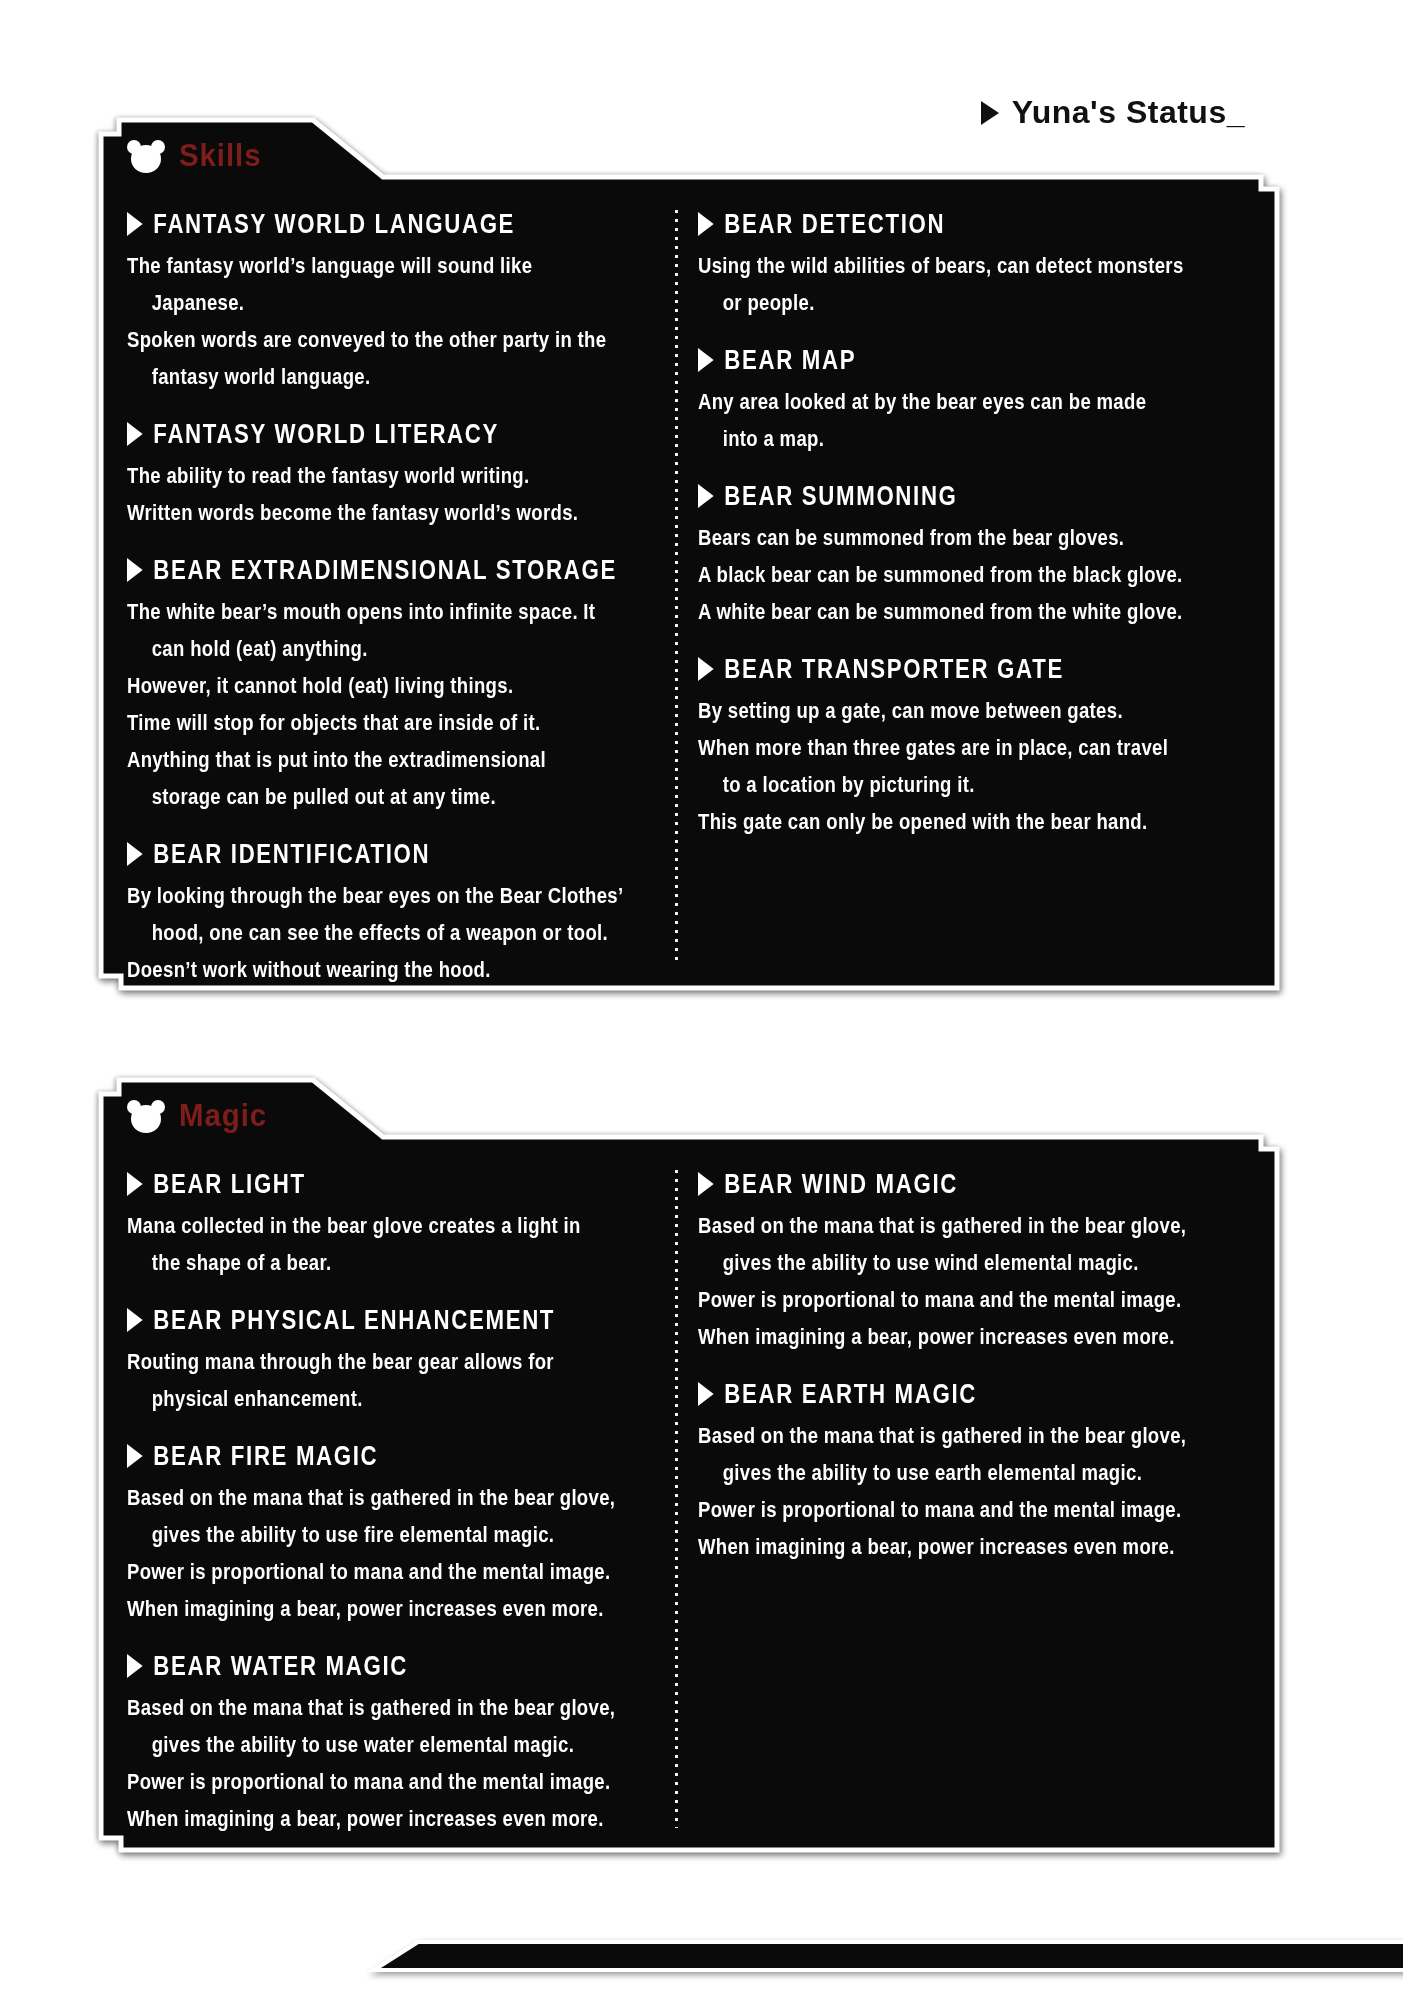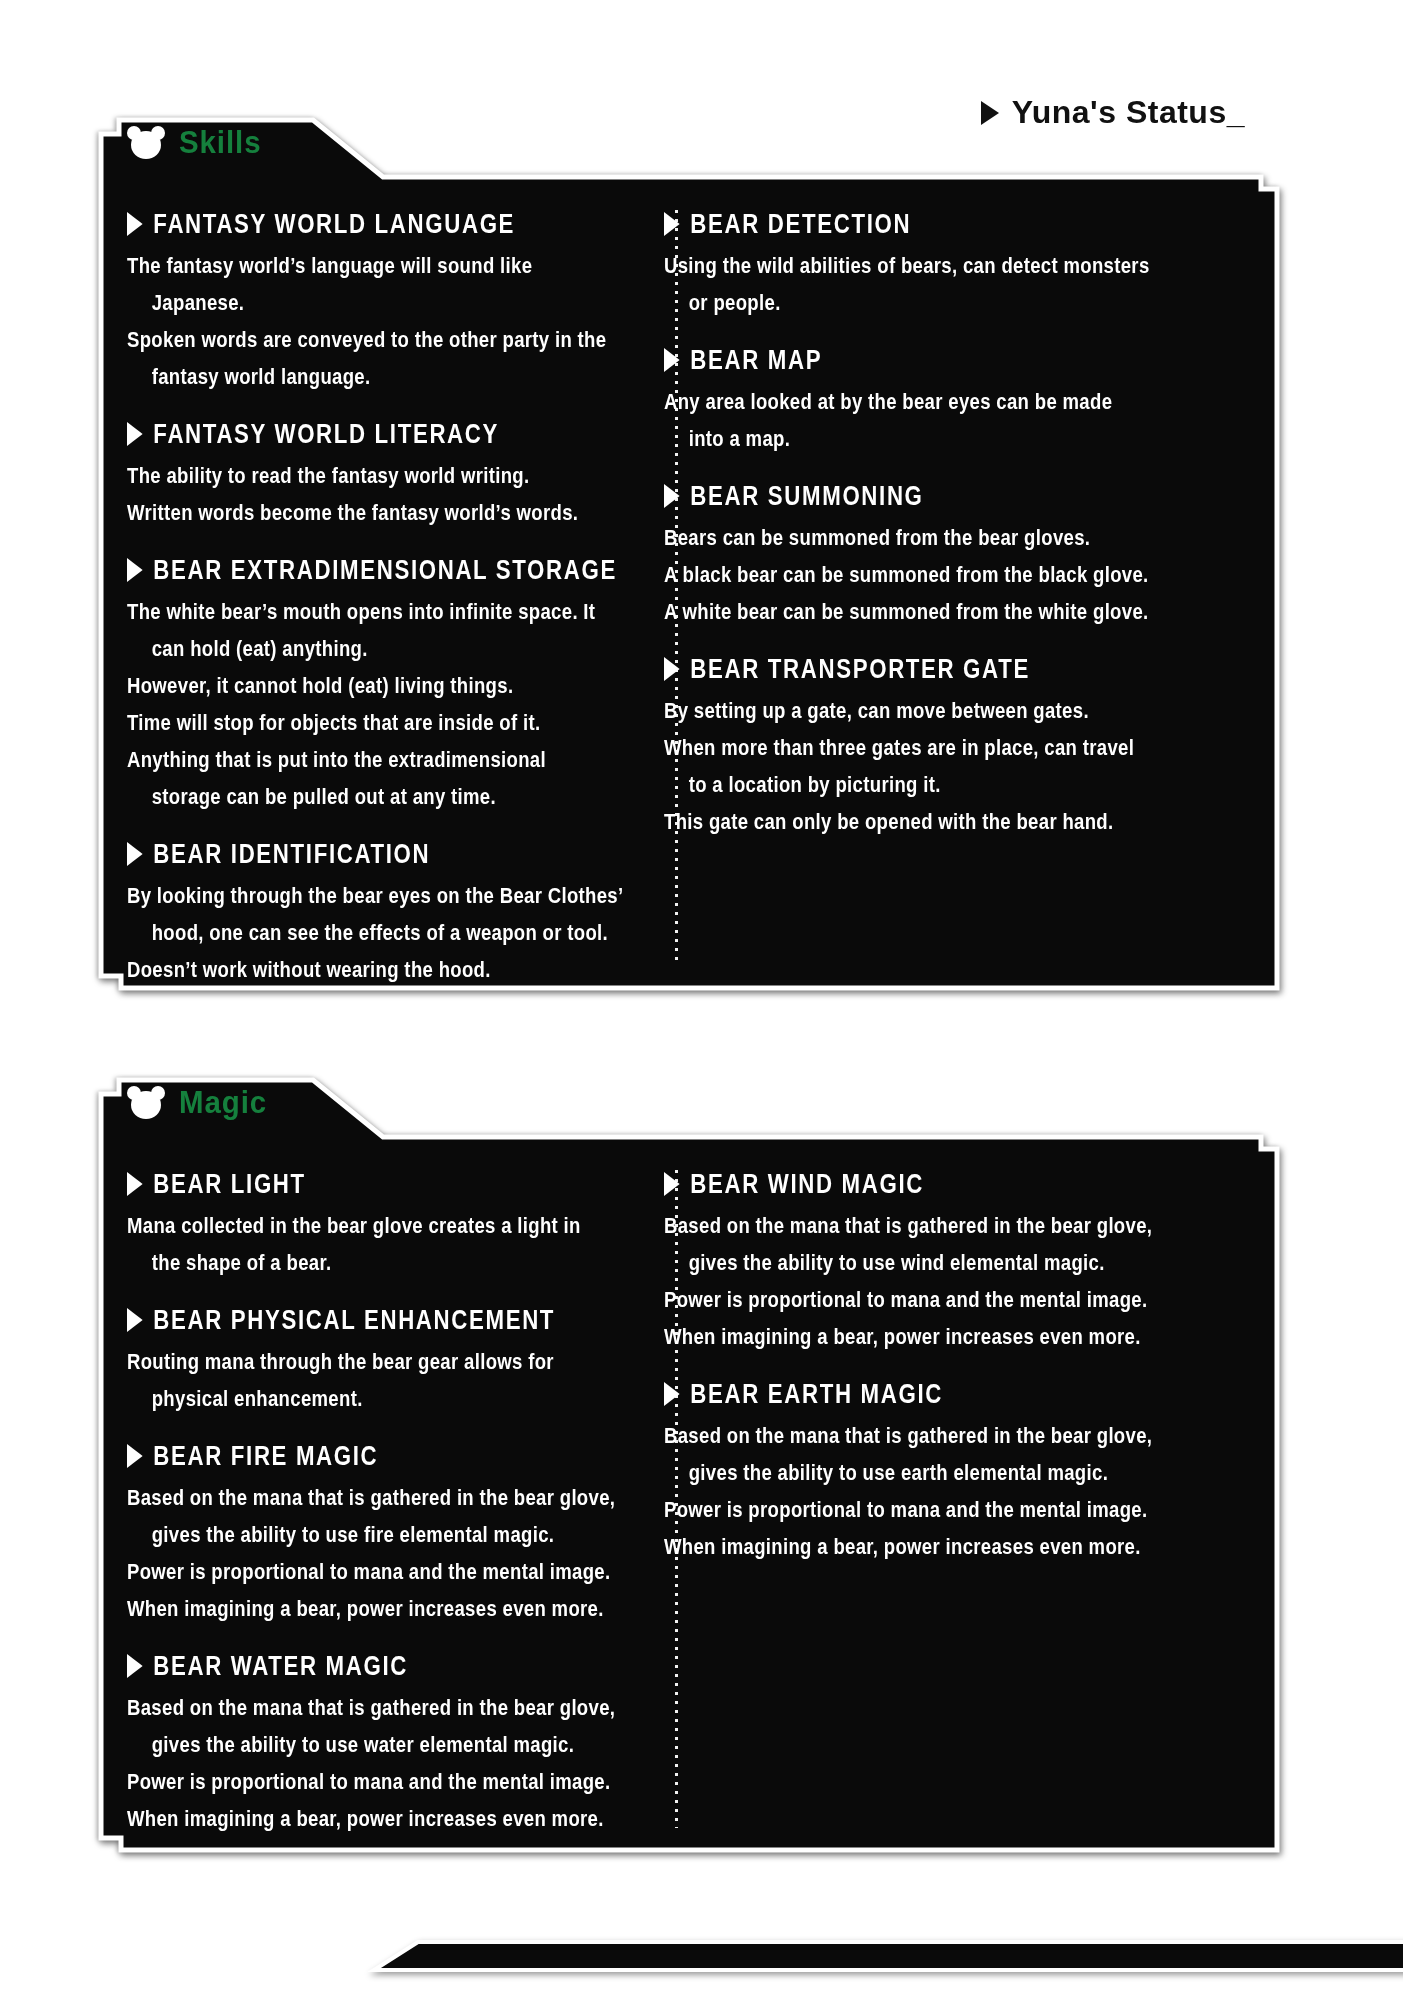--- a/index.html
+++ b/index.html
@@ -19,34 +19,34 @@
   
   .panel{position:absolute;left:81px;width:1210px;}
   #skills-panel{top:116px;height:884px;}
   #magic-panel{top:1076px;height:786px;}
   .panel-svg{
     position:absolute;left:0;top:0;overflow:visible;
     filter:drop-shadow(2px 3px 3px rgba(0,0,0,.45)) drop-shadow(-2px 0 2px rgba(0,0,0,.22));
   }
   .panel-shape{fill:#0a0a0a;stroke:#ffffff;stroke-width:5;stroke-linejoin:miter;}
 
-  .tab{position:absolute;left:44px;top:8px;height:50px;display:flex;align-items:flex-start;gap:12px;color:#15803d;}
+  .tab{position:absolute;left:44px;top:8px;height:50px;display:flex;align-items:flex-end;gap:12px;color:#7f1d1d;}
   .bear-icon{fill:#ffffff;}
   .tab-label{font-size:32px;font-weight:700;letter-spacing:1px;transform:scaleX(.92);transform-origin:left center;}
 
   .divider{
     position:absolute;left:594px;top:94px;width:3px;
     background-image:repeating-linear-gradient(to bottom,#f2f2f2 0px,#f2f2f2 3px,transparent 3px,transparent 9px);
   }
   #skills-panel .divider{height:756px;}
   #magic-panel .divider{height:658px;}
 
   .col{position:absolute;top:88px;width:660px;}
   .col0{left:46px;}
-  .col1{left:583px;}
+  .col1{left:617px;}
   .colinner{width:660px;transform:scaleX(.824);transform-origin:left top;color:#ffffff;}
 
   .section{margin-bottom:19px;}
   .sec-title{
     display:flex;align-items:center;gap:13px;margin-bottom:3px;
     font-size:27px;font-weight:700;letter-spacing:2px;line-height:40px;white-space:nowrap;
   }
   .tri{width:0;height:0;border-left:19px solid #fff;border-top:12px solid transparent;border-bottom:12px solid transparent;flex:0 0 auto;}
   .bline{font-size:22.5px;font-weight:700;line-height:37px;letter-spacing:.4px;white-space:nowrap;}
   .indent{padding-left:30px;}

